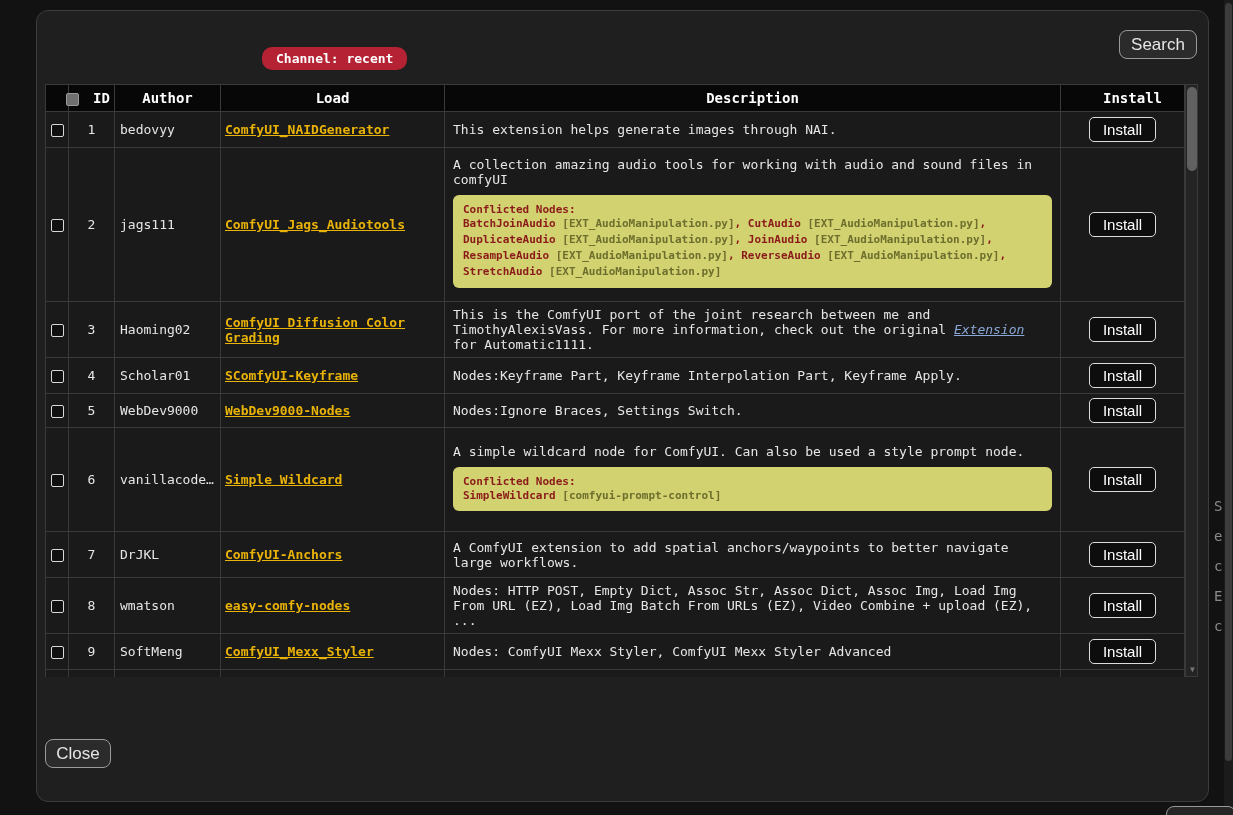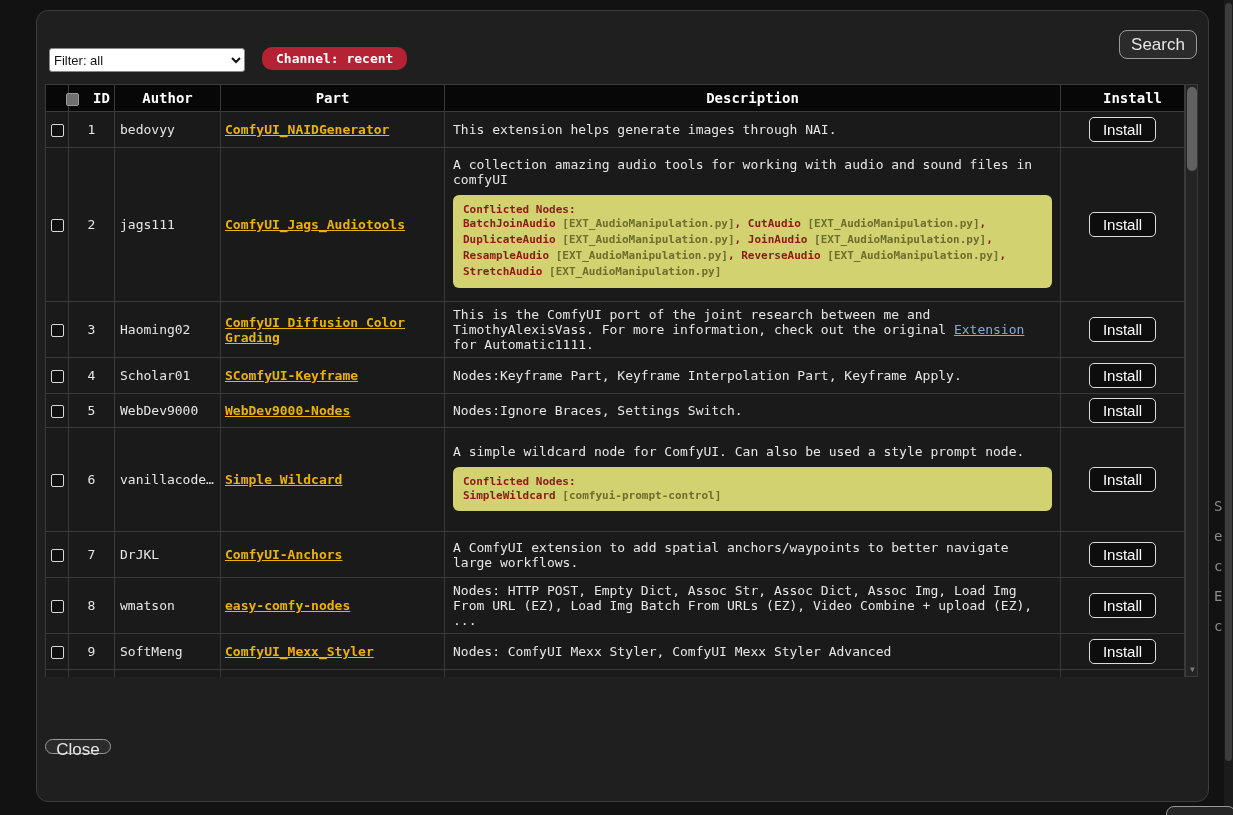--- a/index.html
+++ b/index.html
@@ -48,21 +48,21 @@
     background: #2b2b2b; color: #e6e6e6;
     border: 1px solid #9a9a9a; border-radius: 8px;
     cursor: pointer;
   }
   .search-btn {
     position: absolute; left: 1082px; top: 19px;
     width: 78px; height: 29px; font-size: 17px;
   }
   .close-btn {
     position: absolute; left: 8px; top: 728px;
-    width: 66px; height: 15px; font-size: 17px;
+    width: 66px; height: 29px; font-size: 17px;
   }
   
   .table-wrap {
     position: absolute; left: 8px; top: 73px;
     width: 1153px; height: 593px;
     display: flex; overflow: hidden;
   }
   table { border-collapse: collapse; width: 1139px; table-layout: fixed; align-self: flex-start; }
   th, td { border: 1px solid #3a3a3a; }
   thead th {
@@ -81,21 +81,21 @@
   tbody tr:nth-child(2) { height: 154px; }
   tbody tr:nth-child(3) { height: 46px; }
   tbody tr:nth-child(4) { height: 36px; }
   tbody tr:nth-child(5) { height: 34px; }
   tbody tr:nth-child(6) { height: 104px; }
   tbody tr:nth-child(7) { height: 46px; }
   tbody tr:nth-child(8) { height: 46px; }
   tbody tr:nth-child(9) { height: 36px; }
   tbody tr:nth-child(10) { height: 36px; }
   .name-link { color: #eab308; font-weight: bold; text-decoration: underline; }
-  .desc-link { color: #8aa8d6; text-decoration: underline; }
+  .desc-link { color: #8aa8d6; text-decoration: underline; font-style: italic; }
   .cb {
     appearance: none; -webkit-appearance: none;
     width: 13px; height: 13px;
     background: #101010; border: 1.5px solid #d8d8d8;
     border-radius: 2px; vertical-align: middle; cursor: pointer;
   }
   .hdr-cb { background: #6f6f6f; border-color: #9a9a9a; }
   .install-btn {
     font-family: "Liberation Sans", sans-serif;
     font-size: 15px; color: #fff;
@@ -149,39 +149,36 @@
     width: 70px; height: 36px;
     background: #262626;
     border: 1px solid #9a9a9a; border-radius: 8px;
   }
 </style>
 </head>
 <body>
 
 <div class="dialog">
 
-  <select class="filter">
-    <option>Filter: all</option>
-  </select>
 
   <div class="channel">Channel: recent</div>
 
 
   <button class="btn search-btn">Search</button>
 
   <div class="table-wrap">
     <table>
       <thead>
         <tr>
           <th class="col-cb">
             <input type="checkbox" class="cb hdr-cb" style="">
           </th>
           <th class="col-id">ID</th>
           <th class="col-author" style="text-align:center;padding-left:0;">Author</th>
-          <th class="col-name">Part</th>
+          <th class="col-name">Load</th>
           <th class="col-desc">Description</th>
           <th class="col-install">Install</th>
         </tr>
       </thead>
       <tbody>
           <tr>
             <td class="col-cb"><input type="checkbox" class="cb" style=""></td>
             <td class="col-id">1</td>
             <td class="col-author">bedovyy</td>
             <td class="col-name"><a class="name-link" href="#">ComfyUI_NAIDGenerator</a></td>

